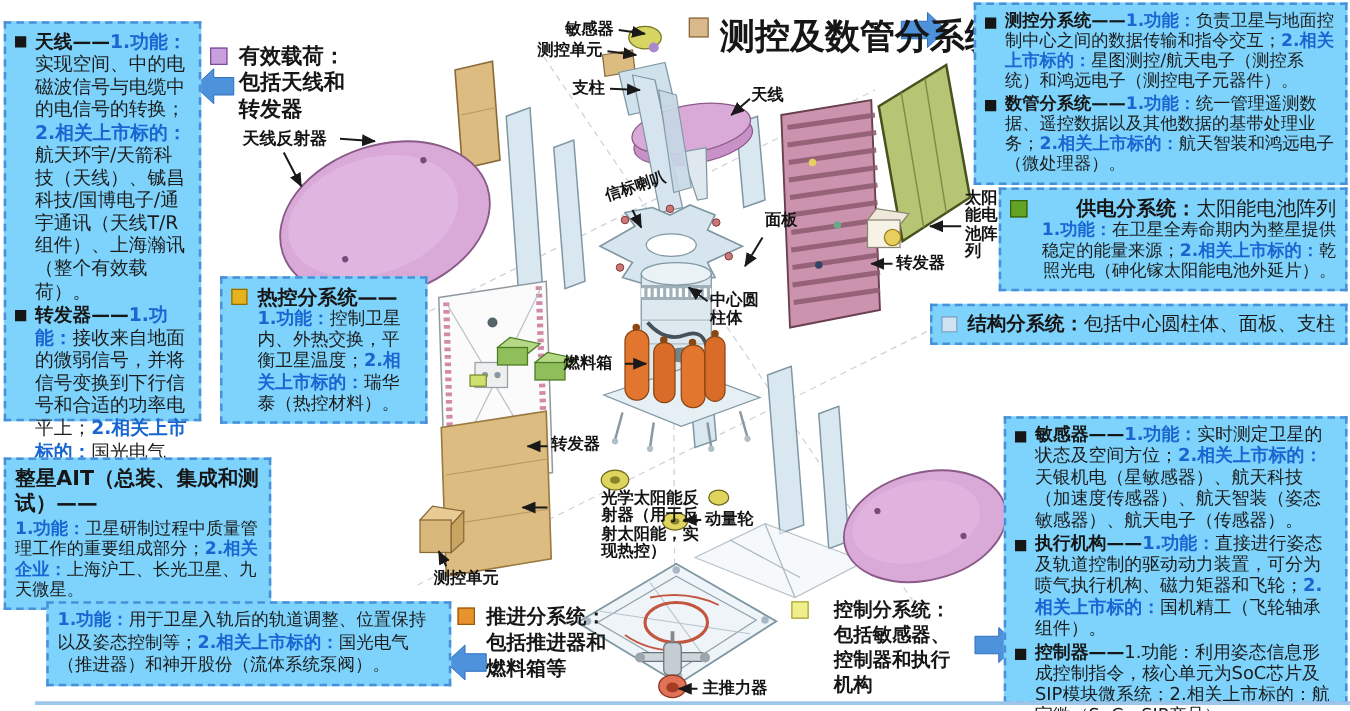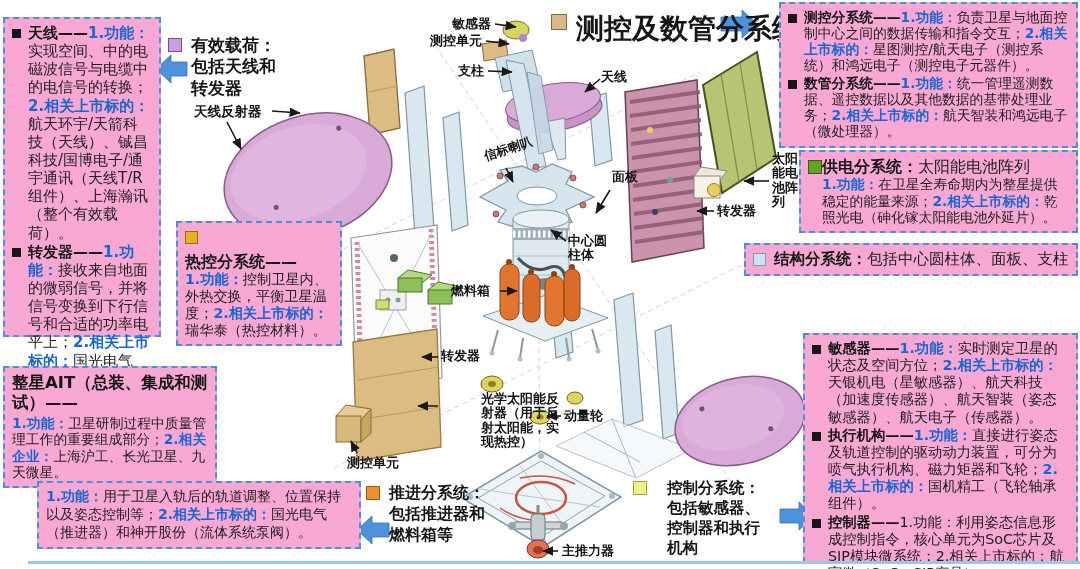--- a/index.html
+++ b/index.html
@@ -1,20 +1,20 @@
 <!DOCTYPE html>
 <html><head>
 <meta charset="utf-8">
 <style>
   html,body{margin:0;padding:0;}
   body{width:1080px;height:569px;position:relative;overflow:hidden;background:#ffffff;
        font-family:"DejaVu Sans","Liberation Sans",sans-serif;color:#1a1a1a;}
   svg{position:absolute;left:0;top:0;}
   
-  .cbox{position:absolute;border:2px dashed #4a90d9;background:#f9a8d4;box-sizing:border-box;padding:5px 7px;}
+  .cbox{position:absolute;border:2px dashed #4a90d9;background:#7dd3fc;box-sizing:border-box;padding:5px 7px;}
   .li{display:flex;gap:7px;margin-bottom:1px;}
   .sq{width:9px;height:9px;background:#161616;flex:none;margin-top:5px;}
   .txt{flex:1;}
   .seg-k{color:#161616;font-weight:700;}
   .seg-b{color:#1766d1;font-weight:700;}
   .seg-n{color:#1c1c1c;font-weight:500;}
   
   .csq{display:inline-block;box-sizing:border-box;border:1.5px solid #555;flex:none;}
   .blk{position:absolute;display:flex;gap:9px;align-items:flex-start;}
   .lbl{position:absolute;font-weight:700;color:#141414;white-space:nowrap;font-size:13px;line-height:1.1;}
@@ -278,21 +278,21 @@
       <span class="txt"><span class="seg-k">转发器——</span><span class="seg-b">1.功能：</span><span class="seg-n">接收来自地面的微弱信号，并将信号变换到下行信号和合适的功率电平上；</span><span class="seg-b">2.相关上市标的：</span><span class="seg-n">国光电气（行波管）。</span></span>
     </div>
   </div>
 
 <div class="blk" style="left:168px;top:35px;width:130px;">
   <span class="csq" style="width: 14px; height: 14px; margin-top: 3px; background: rgb(201, 160, 220); border-color: rgb(122, 74, 156);"></span>
   <div style="width:100px;font-size:17px;line-height:1.25;"><span class="seg-k">有效载荷：包括天线和转发器</span></div>
 </div>
 
 <div class="cbox" style="left:176px;top:221px;width:166px;">
-  <div style="display:flex;gap:8px;flex-direction:column;">
+  <div style="display:flex;gap:8px;">
     <span class="csq" style="width: 13px; height: 13px; margin-top: 3px; background: rgb(230, 179, 30); border-color: rgb(143, 108, 8);"></span>
     <div>
       <div style="font-size:16px;line-height:1.2;"><span class="seg-k">热控分系统——</span></div>
       <div style="font-size:14.2px;line-height:1.2;font-weight:600;"><span class="seg-b">1.功能：</span><span class="seg-n">控制卫星内、外热交换，平衡卫星温度；</span><span class="seg-b">2.相关上市标的：</span><span class="seg-n">瑞华泰（热控材料）。</span></div>
     </div>
   </div>
 </div>
 
 <div class="cbox" style="left:3px;top:366px;width:214px;">
   <div style="font-size:16.5px;line-height:1.2;font-weight:700;color:#161616;">整星AIT（总装、集成和测试）——</div>
@@ -316,21 +316,21 @@
       <span class="sq"></span>
       <span class="txt"><span class="seg-k">测控分系统——</span><span class="seg-b">1.功能：</span><span class="seg-n">负责卫星与地面控制中心之间的数据传输和指令交互；</span><span class="seg-b">2.相关上市标的：</span><span class="seg-n">星图测控/航天电子（测控系统）和鸿远电子（测控电子元器件）。</span></span>
     </div>
     <div class="li">
       <span class="sq"></span>
       <span class="txt"><span class="seg-k">数管分系统——</span><span class="seg-b">1.功能：</span><span class="seg-n">统一管理遥测数据、遥控数据以及其他数据的基带处理业务；</span><span class="seg-b">2.相关上市标的：</span><span class="seg-n">航天智装和鸿远电子（微处理器）。</span></span>
     </div>
   </div>
 
 <div class="cbox" style="left:799px;top:150px;width:279px;">
-  <div style="display:flex;gap:0;">
+  <div style="display:flex;gap:0;text-align:right;">
     <span class="csq" style="width: 14px; height: 14px; margin-top: 3px; background: rgb(99, 163, 35); border-color: rgb(51, 97, 14);"></span>
     <div>
       <div style="font-size:16px;line-height:1.2;"><span class="seg-k">供电分系统：</span><span class="seg-n">太阳能电池阵列</span></div>
       <div style="font-size:13.8px;line-height:1.2;font-weight:600;"><span class="seg-b">1.功能：</span><span class="seg-n">在卫星全寿命期内为整星提供稳定的能量来源；</span><span class="seg-b">2.相关上市标的：</span><span class="seg-n">乾照光电（砷化镓太阳能电池外延片）。</span></div>
     </div>
   </div>
 </div>
 
 <div class="cbox" style="left:744px;top:243px;width:334px;">
   <div style="display:flex;gap:8px;">

